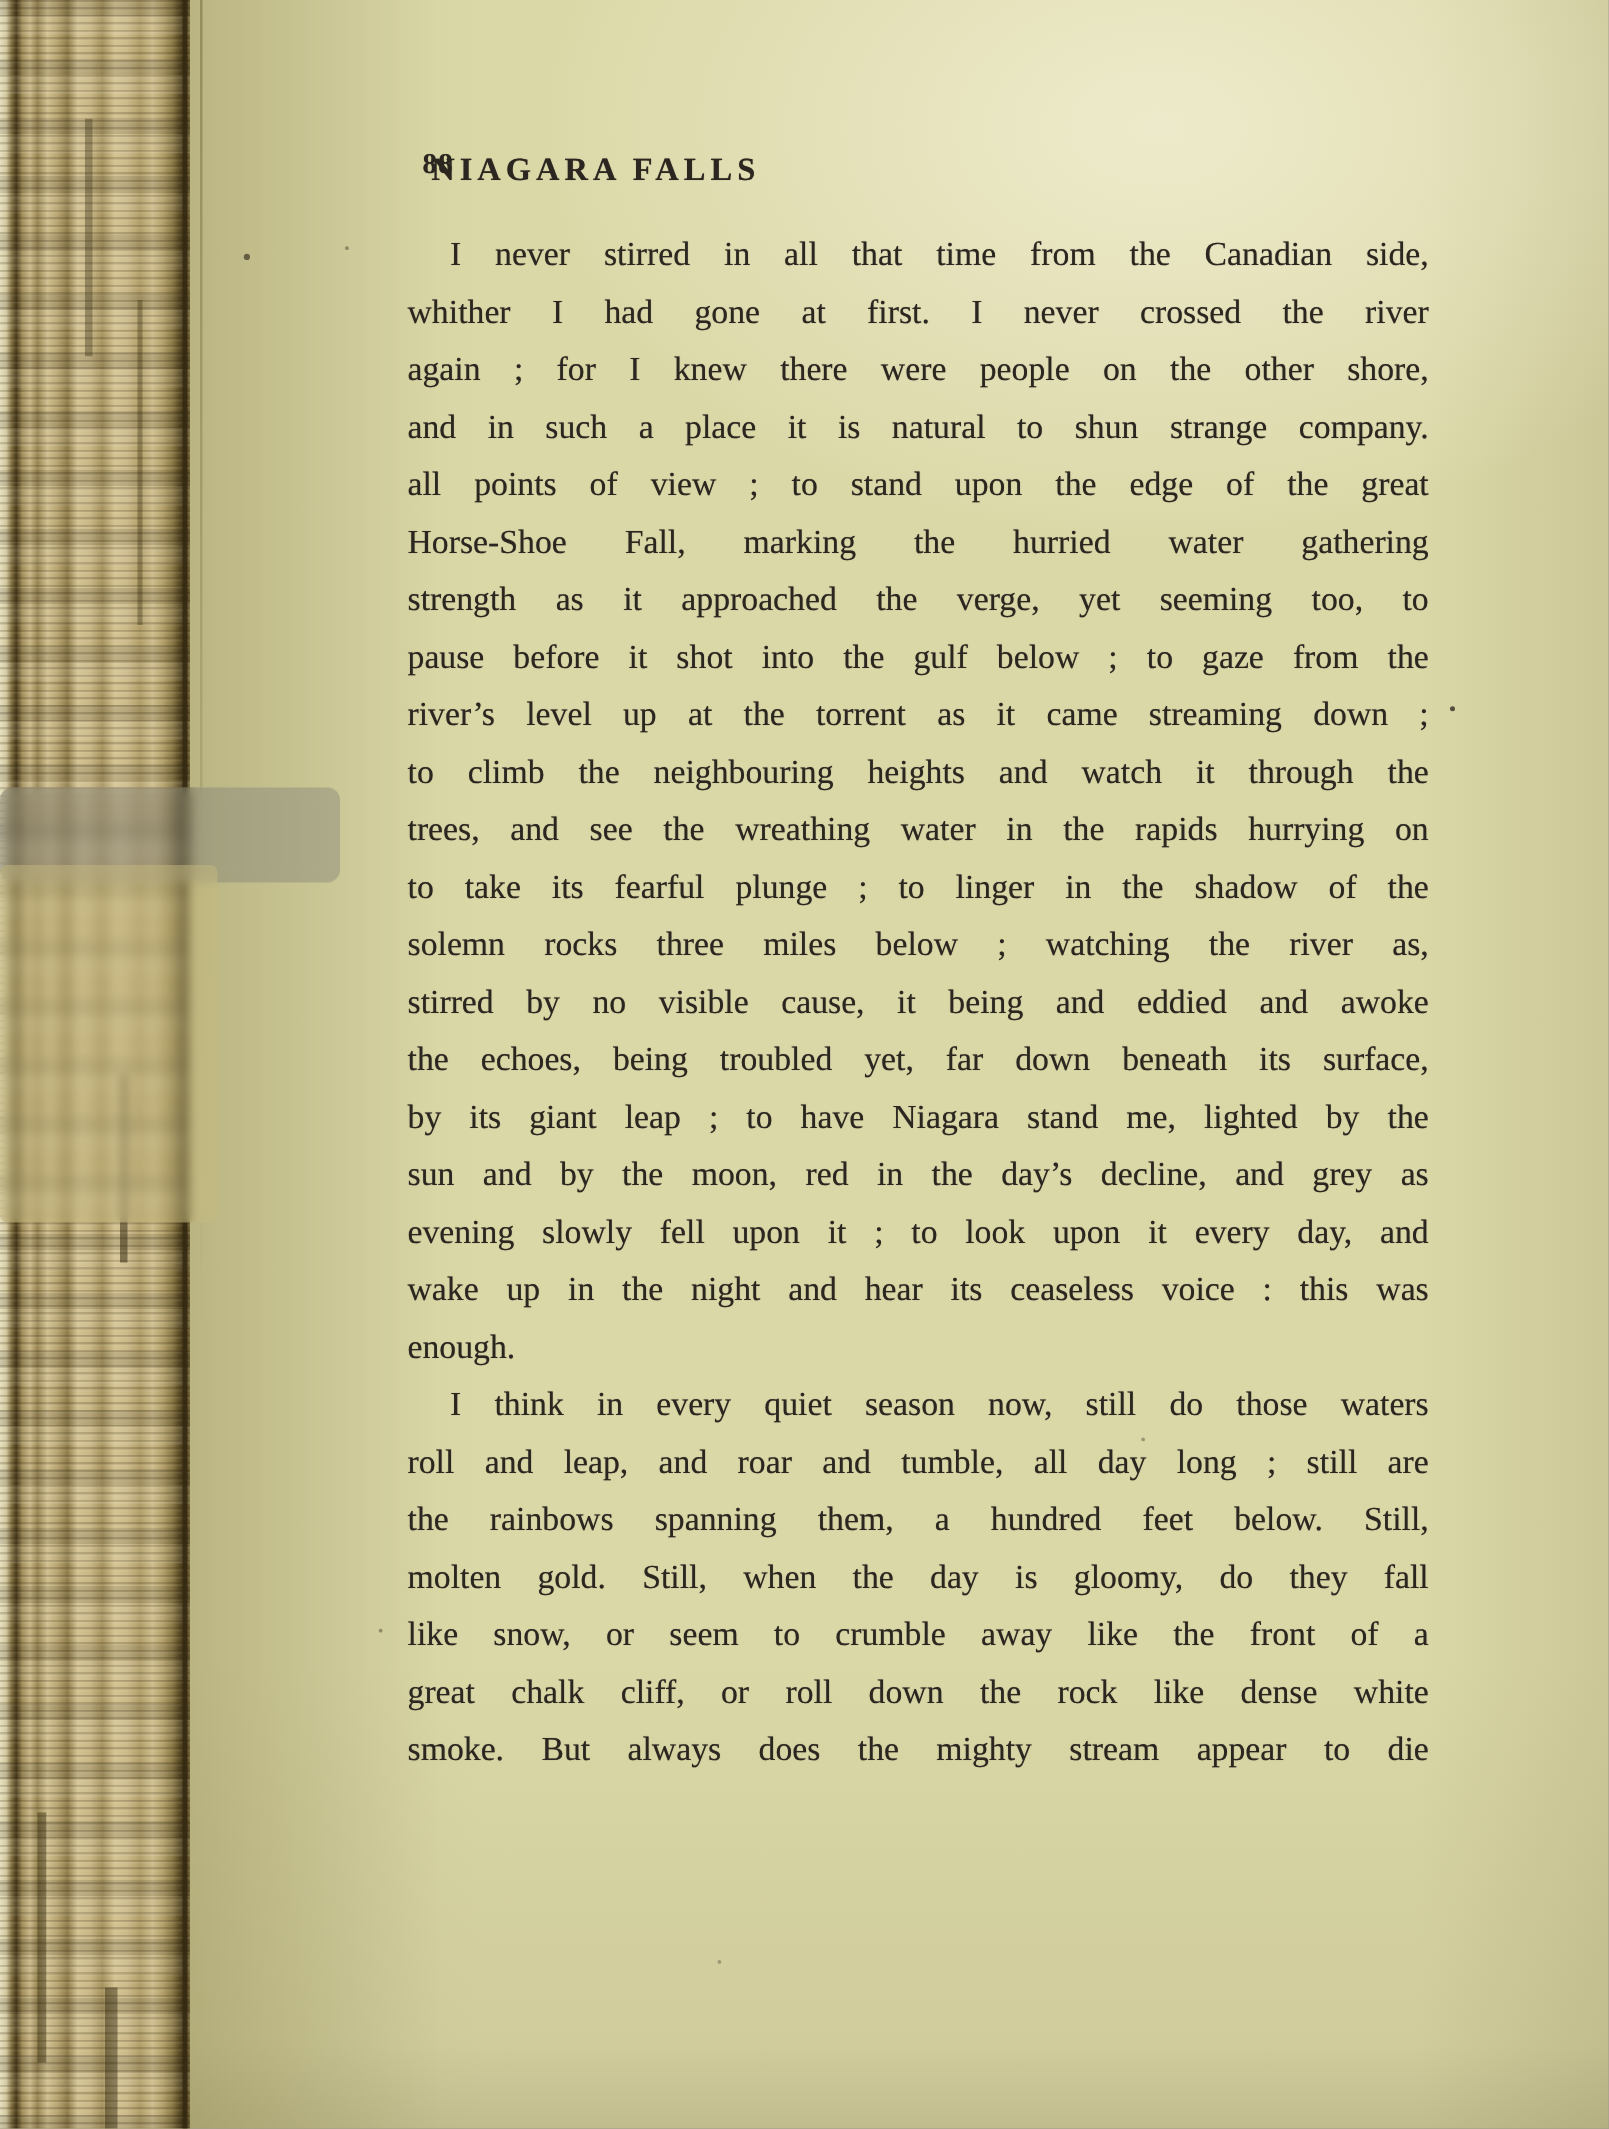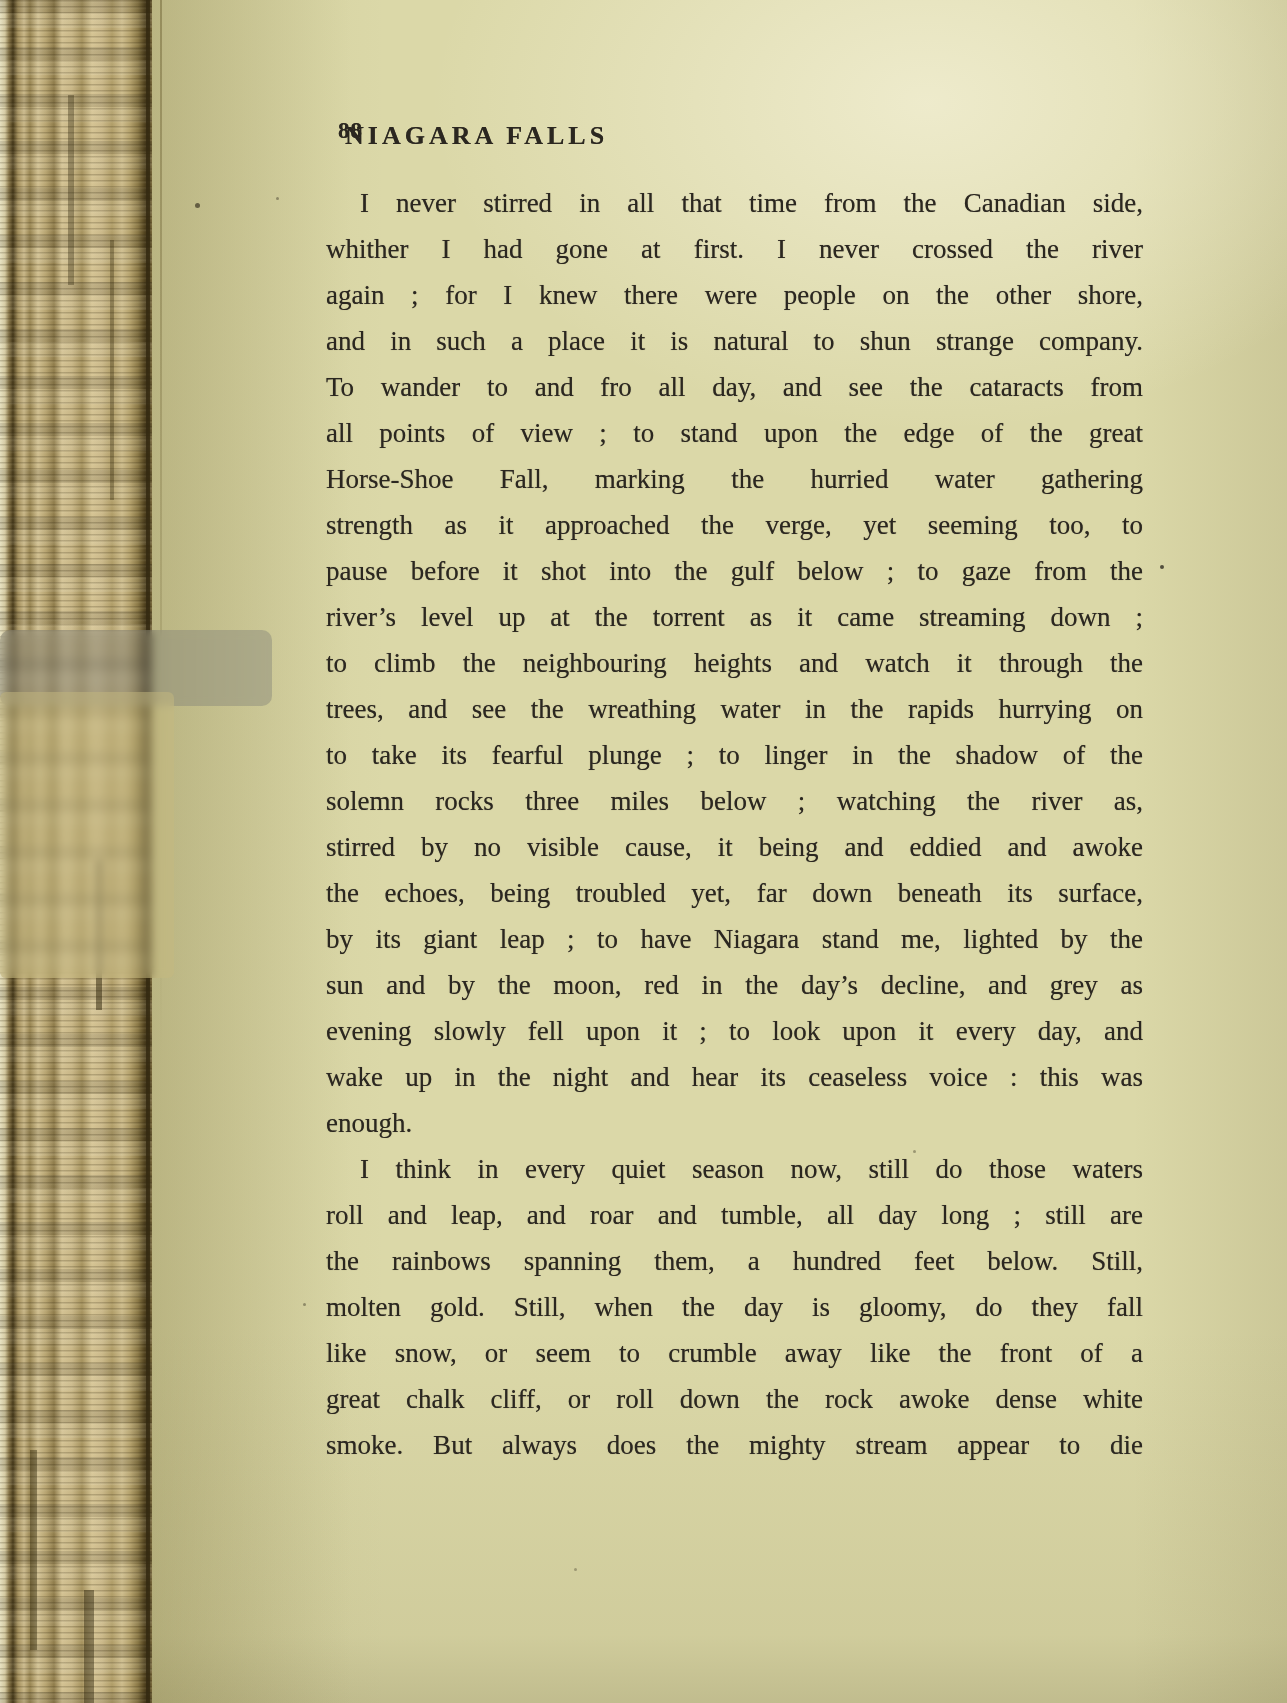--- a/index.html
+++ b/index.html
@@ -112,21 +112,20 @@
   <div class="smudge tan"></div>
 
   <div class="pagenum">88</div>
   <div class="running-header">NIAGARA FALLS</div>
 
   <div id="body-text">
       <div class="line first-line">I never stirred in all that time from the Canadian side,</div>
       <div class="line">whither I had gone at first. I never crossed the river</div>
       <div class="line">again ; for I knew there were people on the other shore,</div>
       <div class="line">and in such a place it is natural to shun strange company.</div>
-      <div class="line">To wander to and fro all day, and see the cataracts from</div>
       <div class="line">all points of view ; to stand upon the edge of the great</div>
       <div class="line">Horse-Shoe Fall, marking the hurried water gathering</div>
       <div class="line">strength as it approached the verge, yet seeming too, to</div>
       <div class="line">pause before it shot into the gulf below ; to gaze from the</div>
       <div class="line">river’s level up at the torrent as it came streaming down ;</div>
       <div class="line">to climb the neighbouring heights and watch it through the</div>
       <div class="line">trees, and see the wreathing water in the rapids hurrying on</div>
       <div class="line">to take its fearful plunge ; to linger in the shadow of the</div>
       <div class="line">solemn rocks three miles below ; watching the river as,</div>
       <div class="line">stirred by no visible cause, it being and eddied and awoke</div>
@@ -134,21 +133,21 @@
       <div class="line">by its giant leap ; to have Niagara stand me, lighted by the</div>
       <div class="line">sun and by the moon, red in the day’s decline, and grey as</div>
       <div class="line">evening slowly fell upon it ; to look upon it every day, and</div>
       <div class="line">wake up in the night and hear its ceaseless voice : this was</div>
       <div class="line para-last">enough.</div>
       <div class="line first-line">I think in every quiet season now, still do those waters</div>
       <div class="line">roll and leap, and roar and tumble, all day long ; still are</div>
       <div class="line">the rainbows spanning them, a hundred feet below. Still,</div>
       <div class="line">molten gold. Still, when the day is gloomy, do they fall</div>
       <div class="line">like snow, or seem to crumble away like the front of a</div>
-      <div class="line">great chalk cliff, or roll down the rock awoke dense white</div>
+      <div class="line">great chalk cliff, or roll down the rock like dense white</div>
       <div class="line">smoke. But always does the mighty stream appear to die</div>
     </div>
 
   <div class="speck s1"></div>
   <div class="speck s2"></div>
   <div class="speck s3"></div>
   <div class="speck s4"></div>
   <div class="speck s5"></div>
   <div class="speck s6"></div>
 </div>

